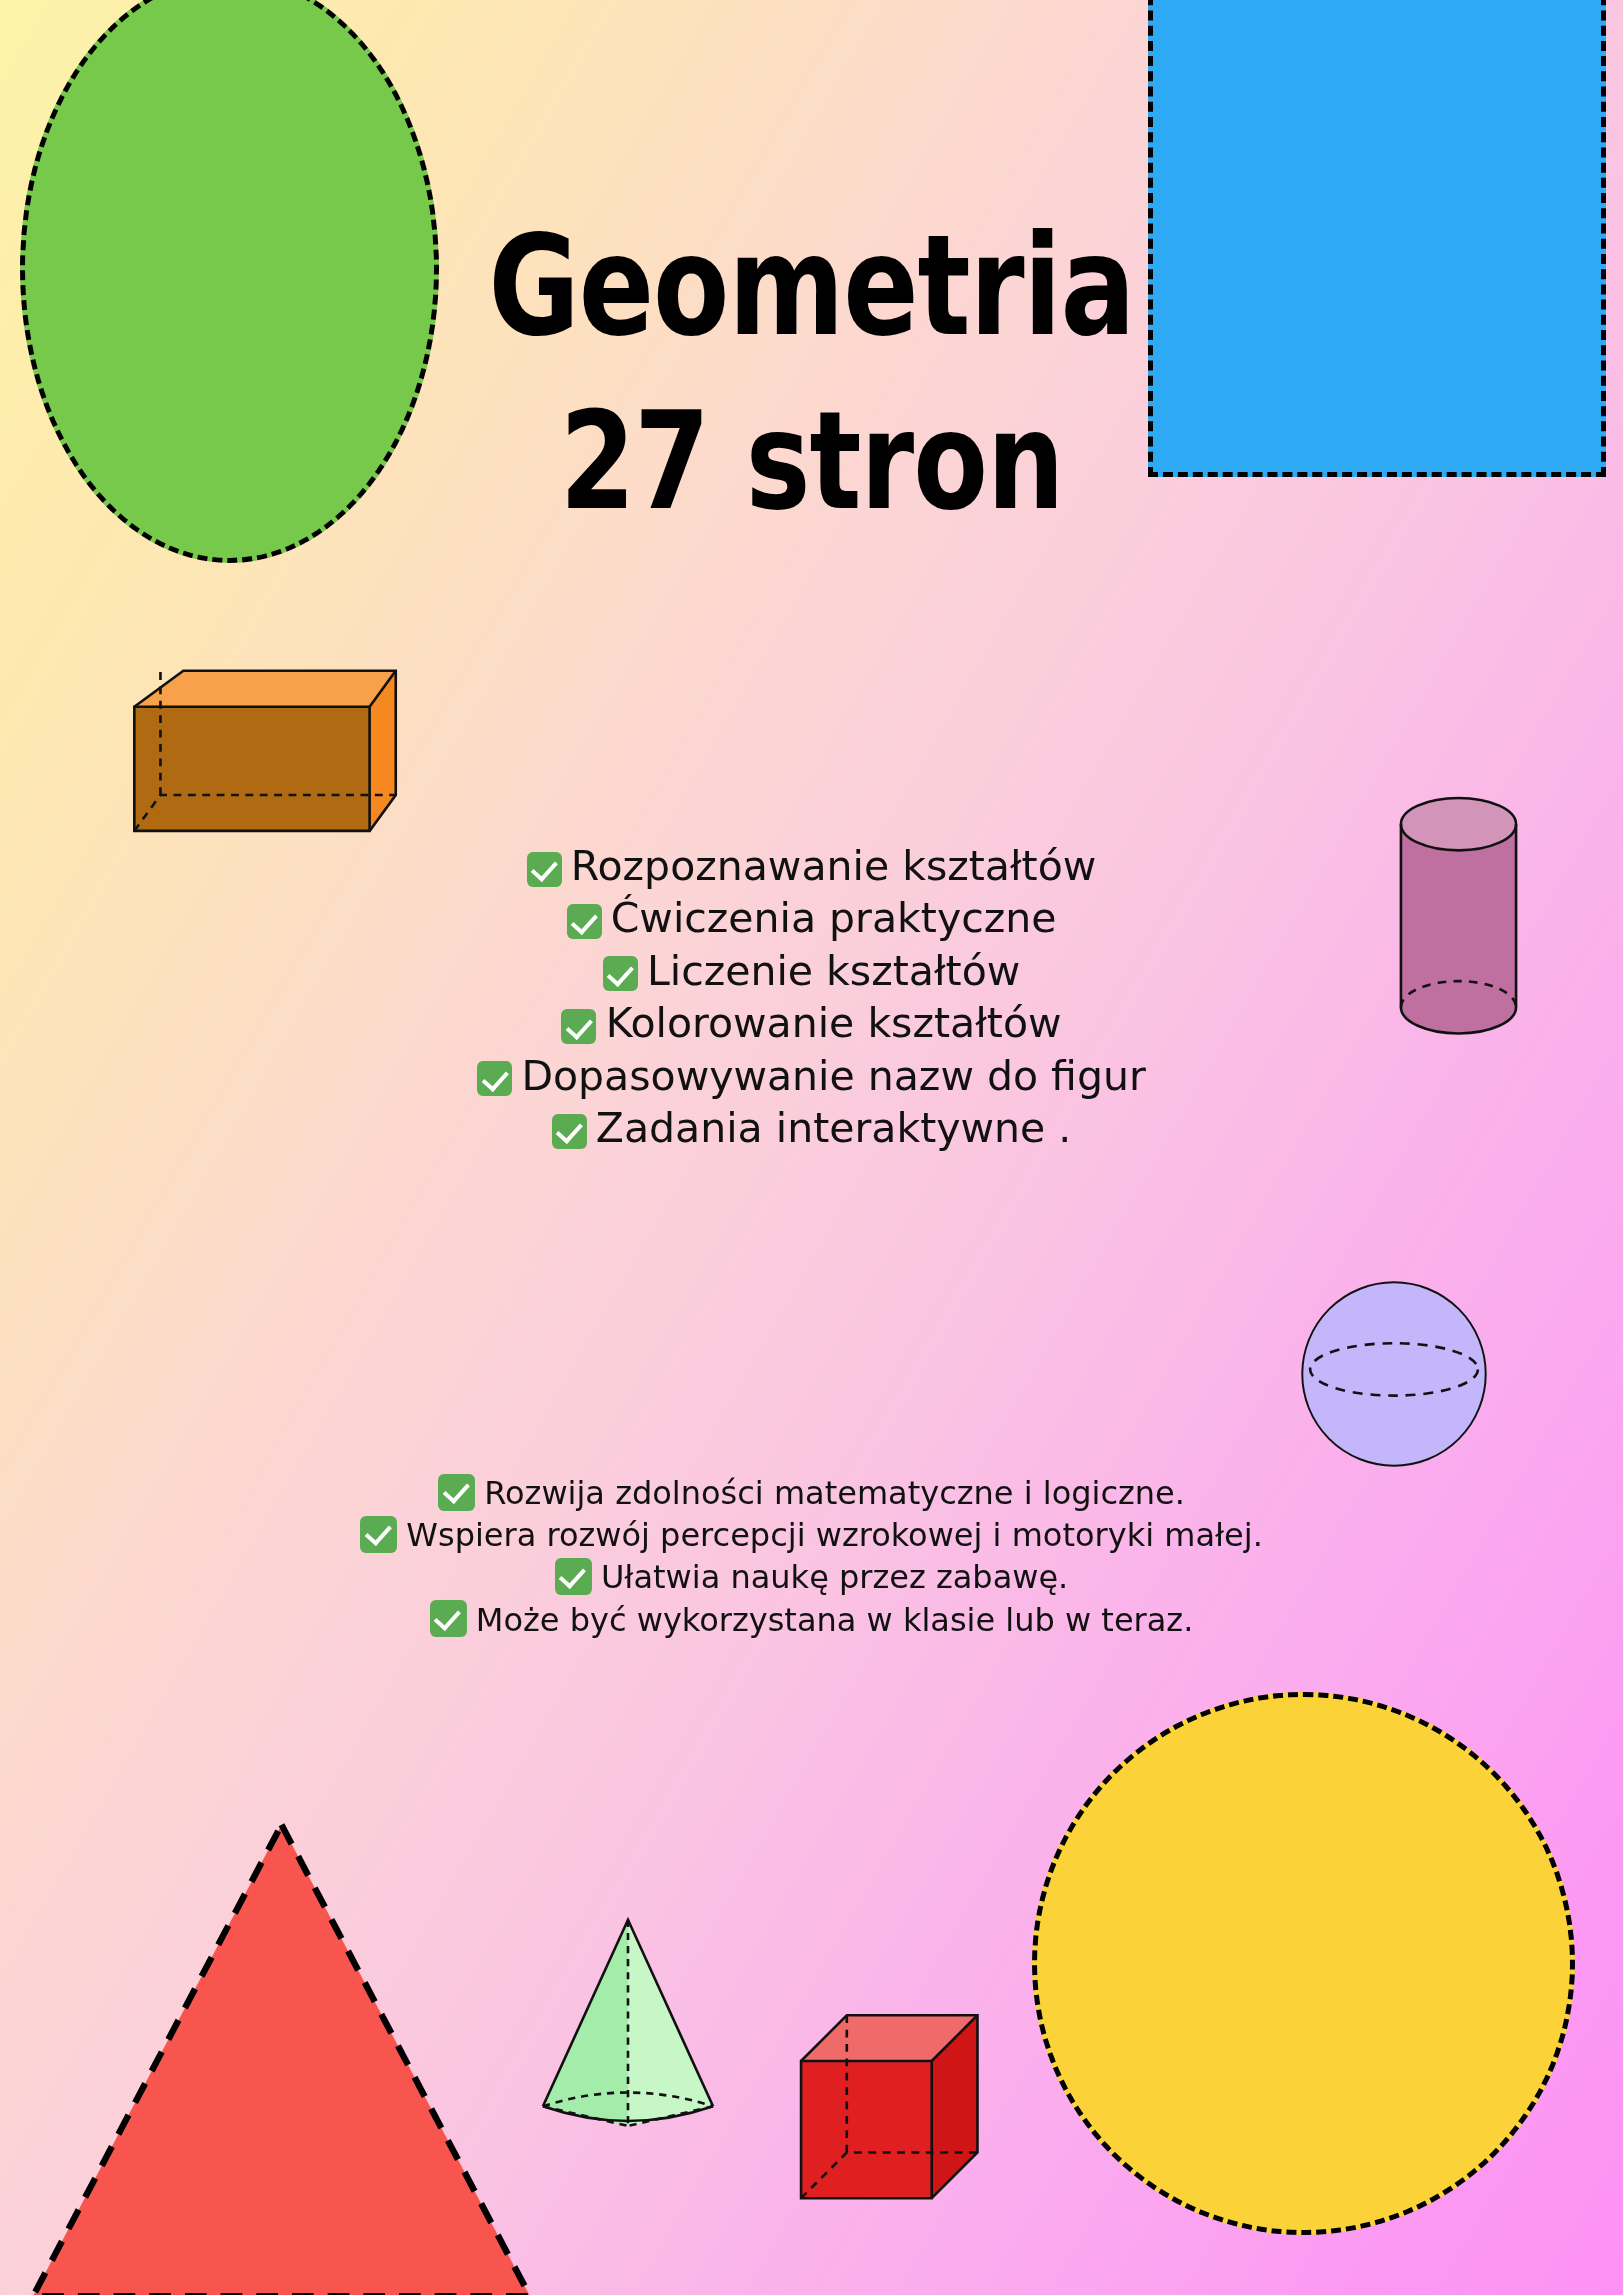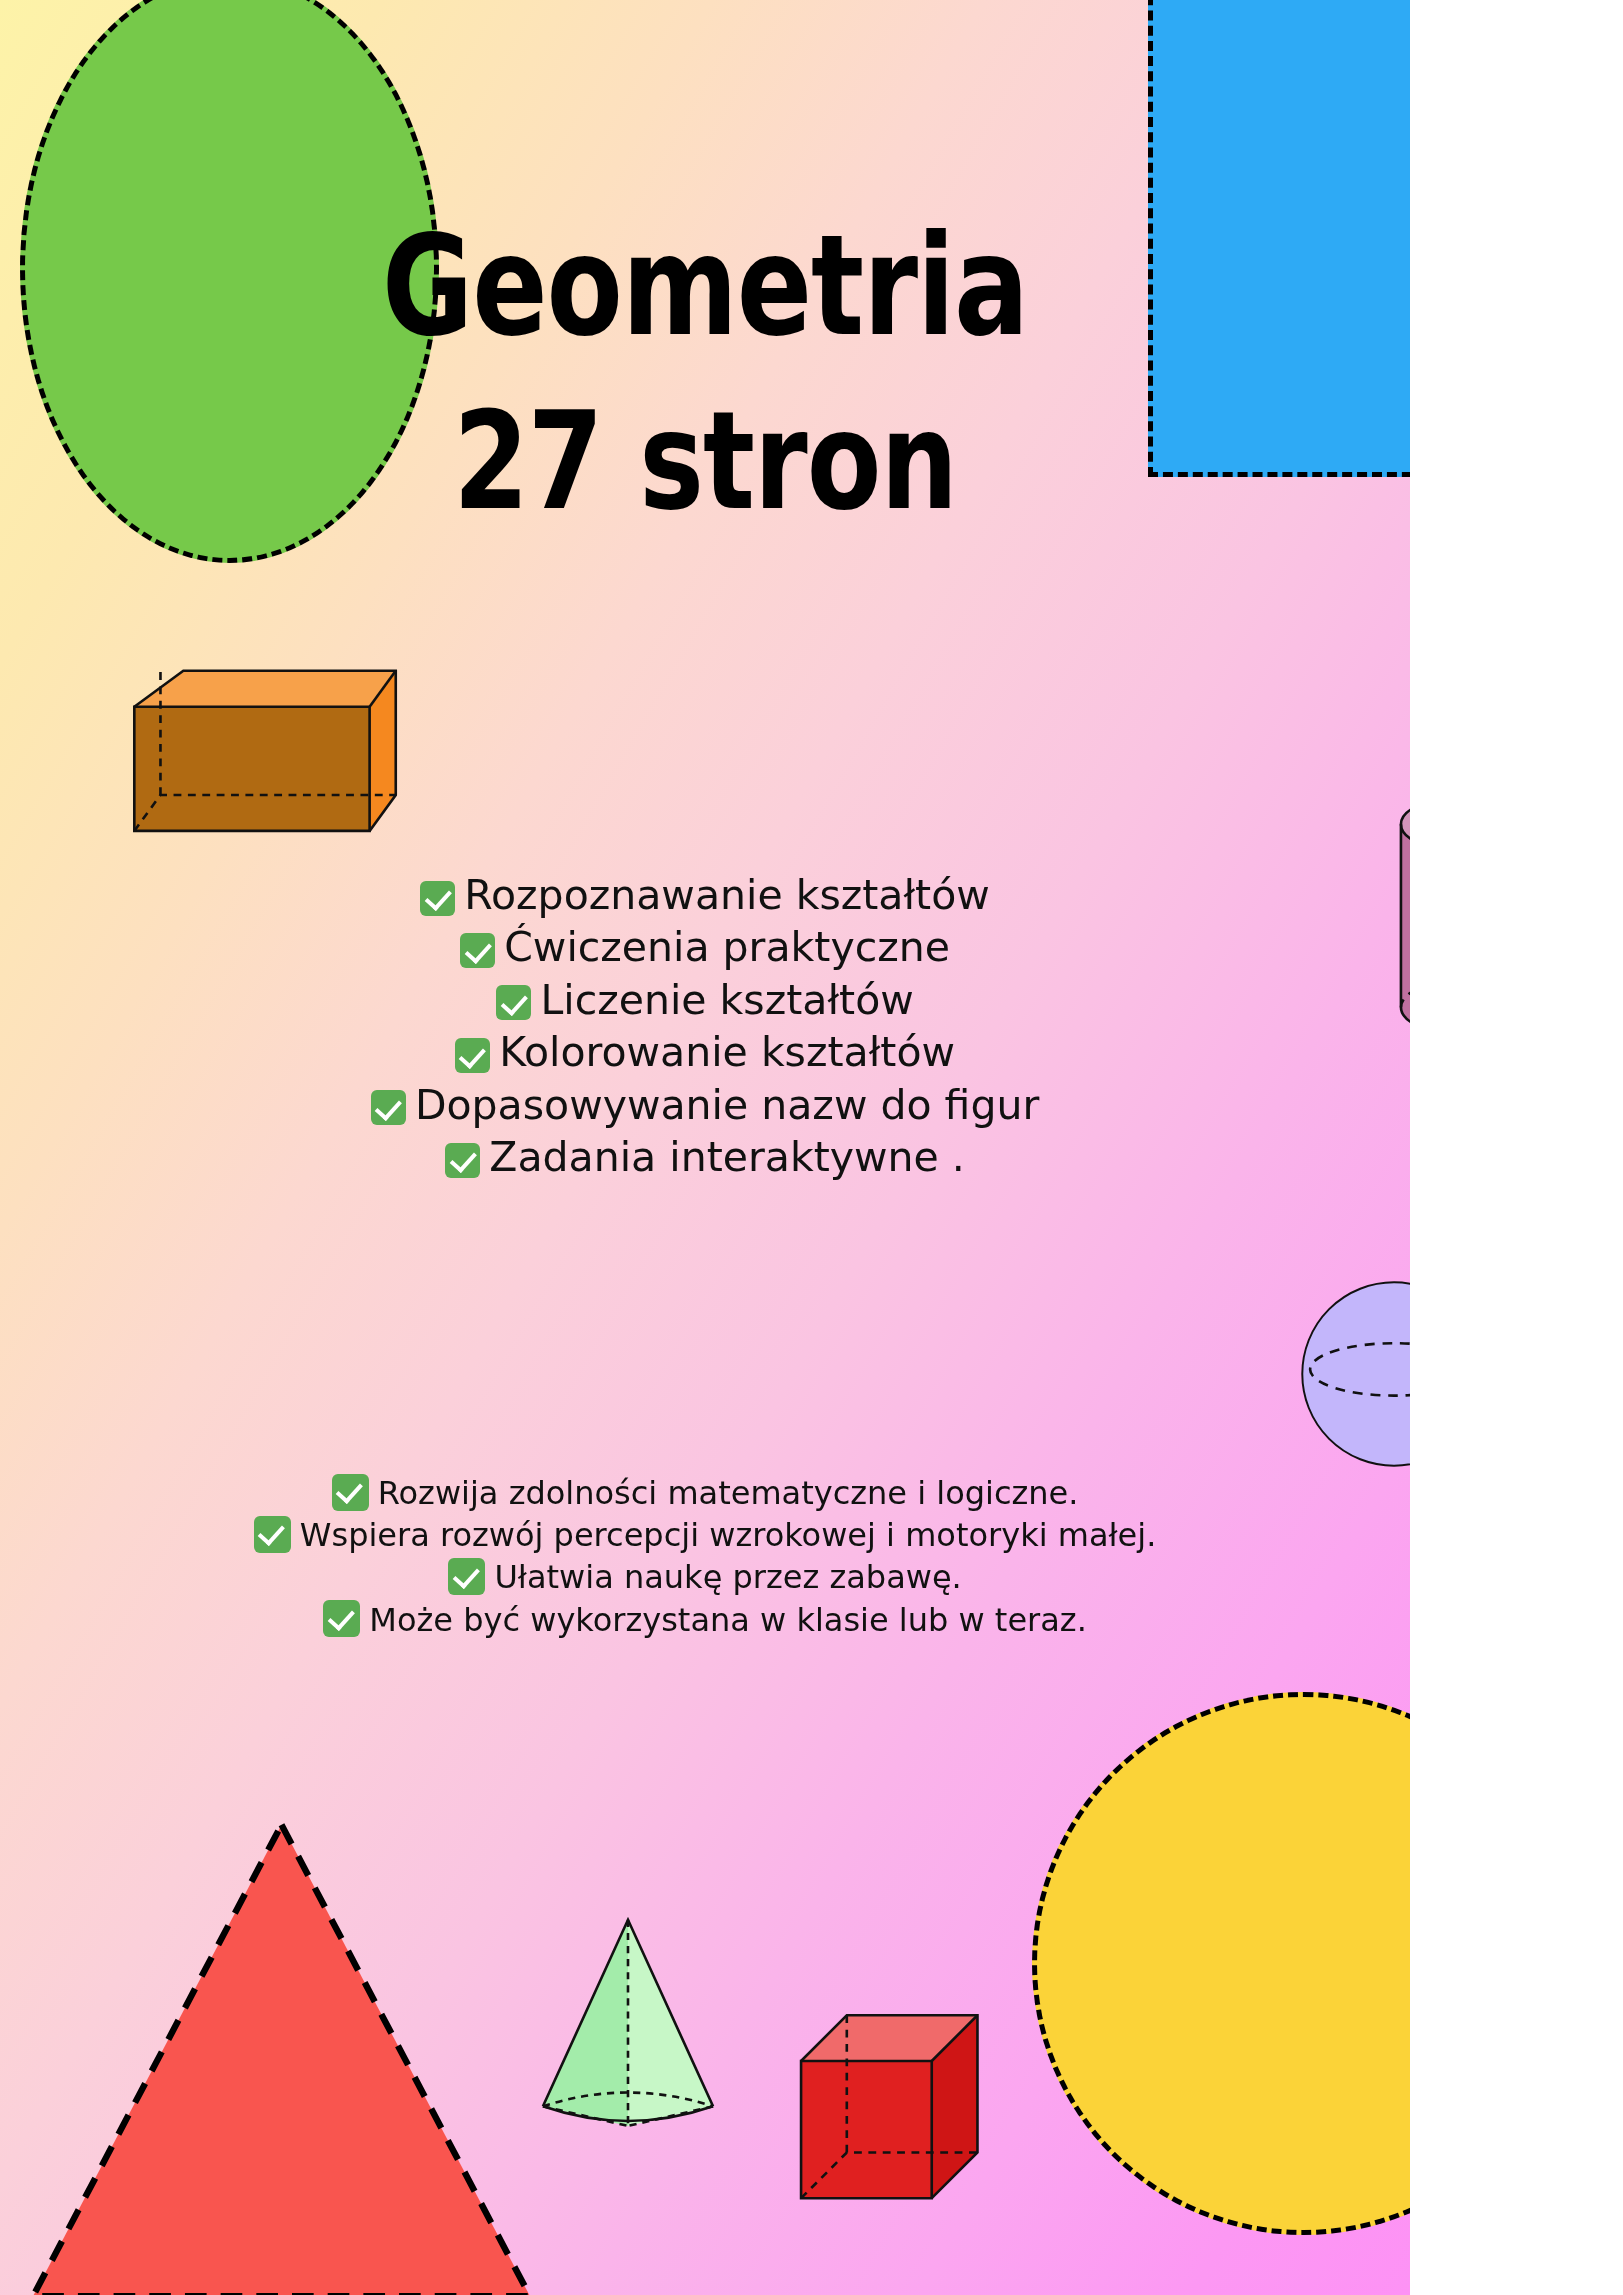--- a/index.html
+++ b/index.html
@@ -8,21 +8,21 @@
   }
   body {
     width: 1623px;
     height: 2295px;
     font-family: "DejaVu Sans", sans-serif;
     overflow: hidden;
   }
 
   #poster {
     position: relative;
-    width: 1410px;
+    width: 1623px;
     height: 2295px;
     overflow: hidden;
     background:
       linear-gradient(120deg,
         #fdf3a8 0%,
         #fde9b0 14%,
         #fde0c0 26%,
         #fcd8d0 36%,
         #fbd0da 46%,
         #fac4e2 58%,
@@ -89,21 +89,21 @@
   }
   .title-line-1 { font-size: 139px; }
   .title-line-2 { font-size: 136px; margin-top: 34px; }
 
   
   .list-block {
     position: absolute;
     left: 0; right: 0;
     text-align: center;
   }
-  #features { top: 869px; }
+  #features { top: 840px; }
   #benefits  { top: 1472px; }
 
   .list-row {
     font-size: 41px;
     color: #111;
     line-height: 1.28;
     white-space: nowrap;
     font-family: "DejaVu Sans", sans-serif;
   }
   #benefits .list-row { font-size: 32px; line-height: 1.32; }

